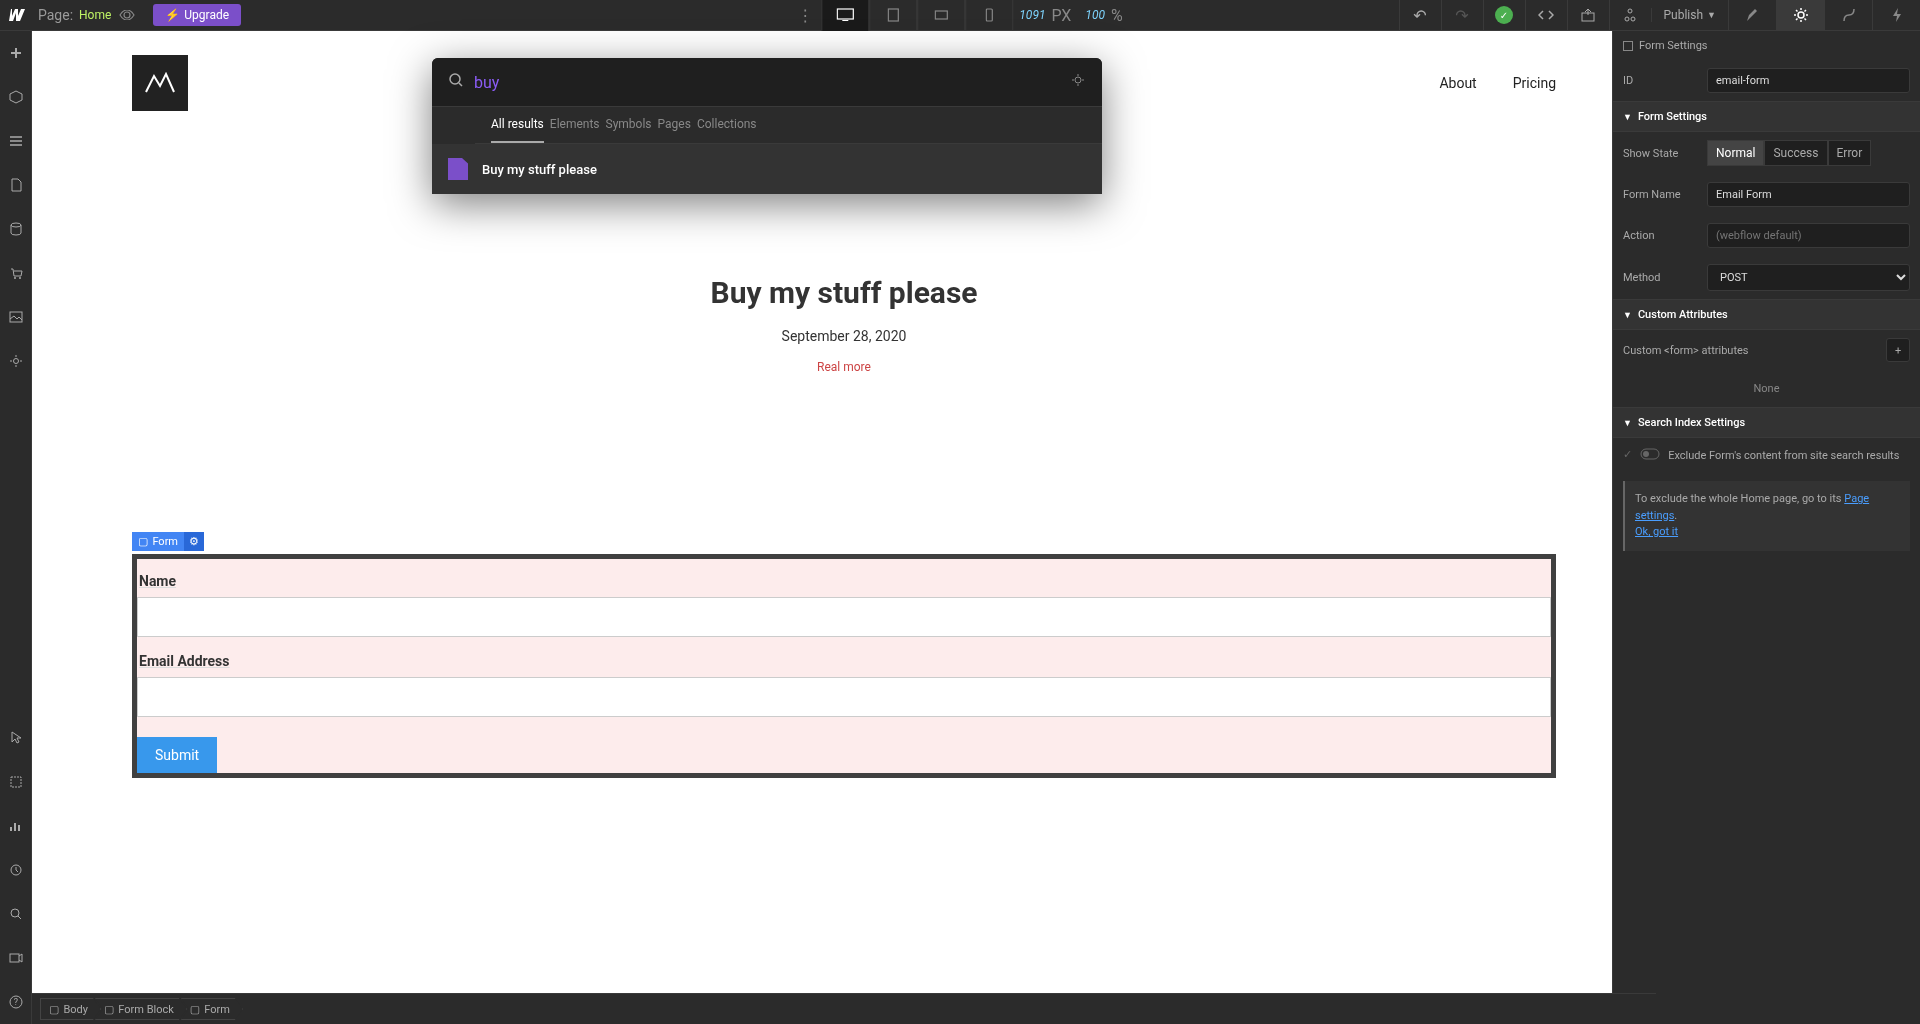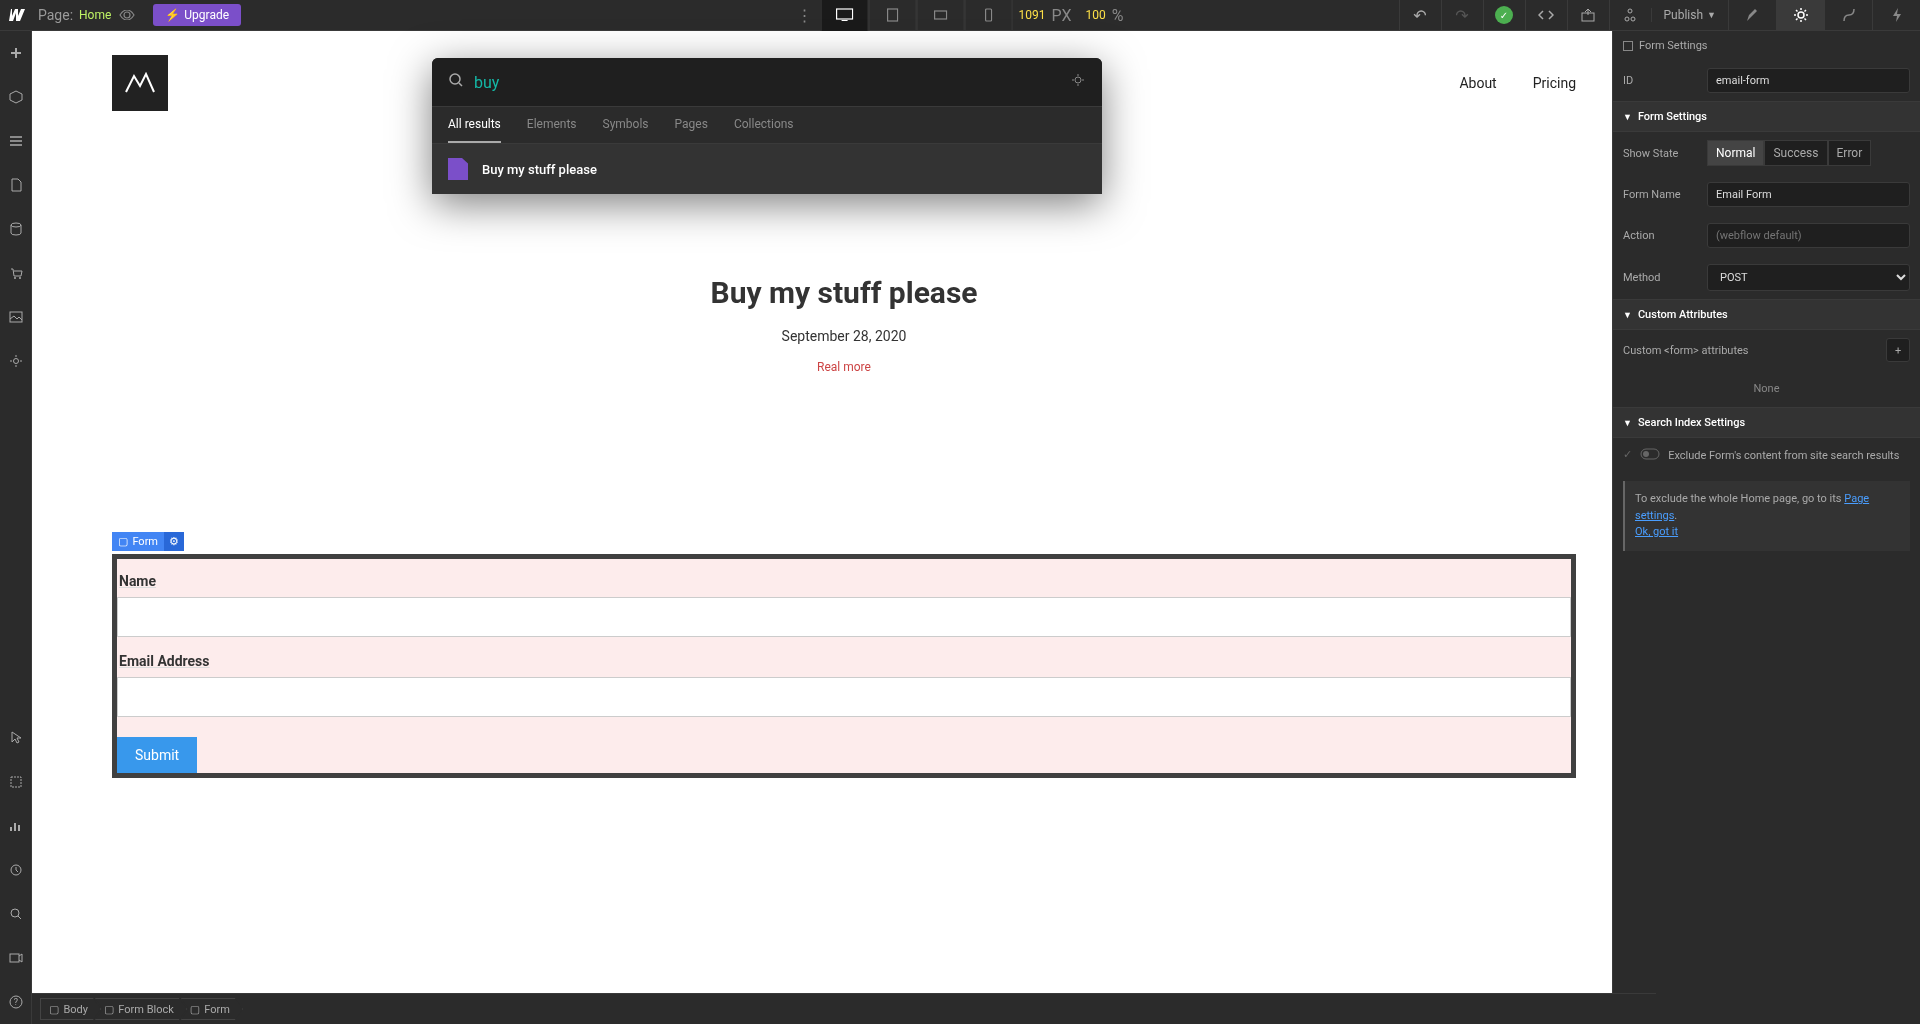--- a/index.html
+++ b/index.html
@@ -80,22 +80,23 @@
       color: #888;
       border-right: 1px solid #3a3a3a;
       border-left: 1px solid #3a3a3a;
     }
     .device-btn.active {
       background: #1a1a1a;
       color: #fff;
     }
     .dim-text {
       font-size: 12px;
-      color: #fde047;
+      color: #7dd3fc;
       padding: 0 6px;
+      font-style: italic;
     }
     .dim-label {
       font-size: 16px;
       color: #888;
       padding-right: 8px;
     }
     .top-right {
       margin-left: auto;
       display: flex;
       align-items: center;
@@ -170,21 +171,21 @@
     .canvas-area {
       position: absolute;
       left: 32px;
       top: 31px;
       right: 264px;
       bottom: 31px;
       background: #fff;
       overflow: hidden;
     }
     .canvas-content {
-      padding: 0 80px;
+      padding: 0 100px;
     }
     .site-header {
       display: flex;
       align-items: center;
       padding: 24px 0;
     }
     .site-logo {
       width: 56px;
       height: 56px;
       background: #222;
@@ -288,31 +289,32 @@
       display: flex;
       align-items: center;
       padding: 14px 16px;
       border-bottom: 1px solid #3a3a3a;
       background: #1f1f1f;
       border-radius: 6px 6px 0 0;
     }
     .search-modal input {
       background: transparent;
       border: none;
-      color: #14b8a6;
+      color: #8b5cf6;
       font-size: 16px;
       flex: 1;
       margin-left: 10px;
       outline: none;
     }
     .search-tabs {
       display: flex;
-      gap: 26px;
+      gap: 6px;
       padding: 0 16px;
       border-bottom: 1px solid #3a3a3a;
+      margin-left: 43px;
     }
     .search-tab {
       padding: 10px 0;
       font-size: 12px;
       color: #888;
       cursor: pointer;
     }
     .search-tab.active {
       color: #fff;
       border-bottom: 2px solid #aaa;

